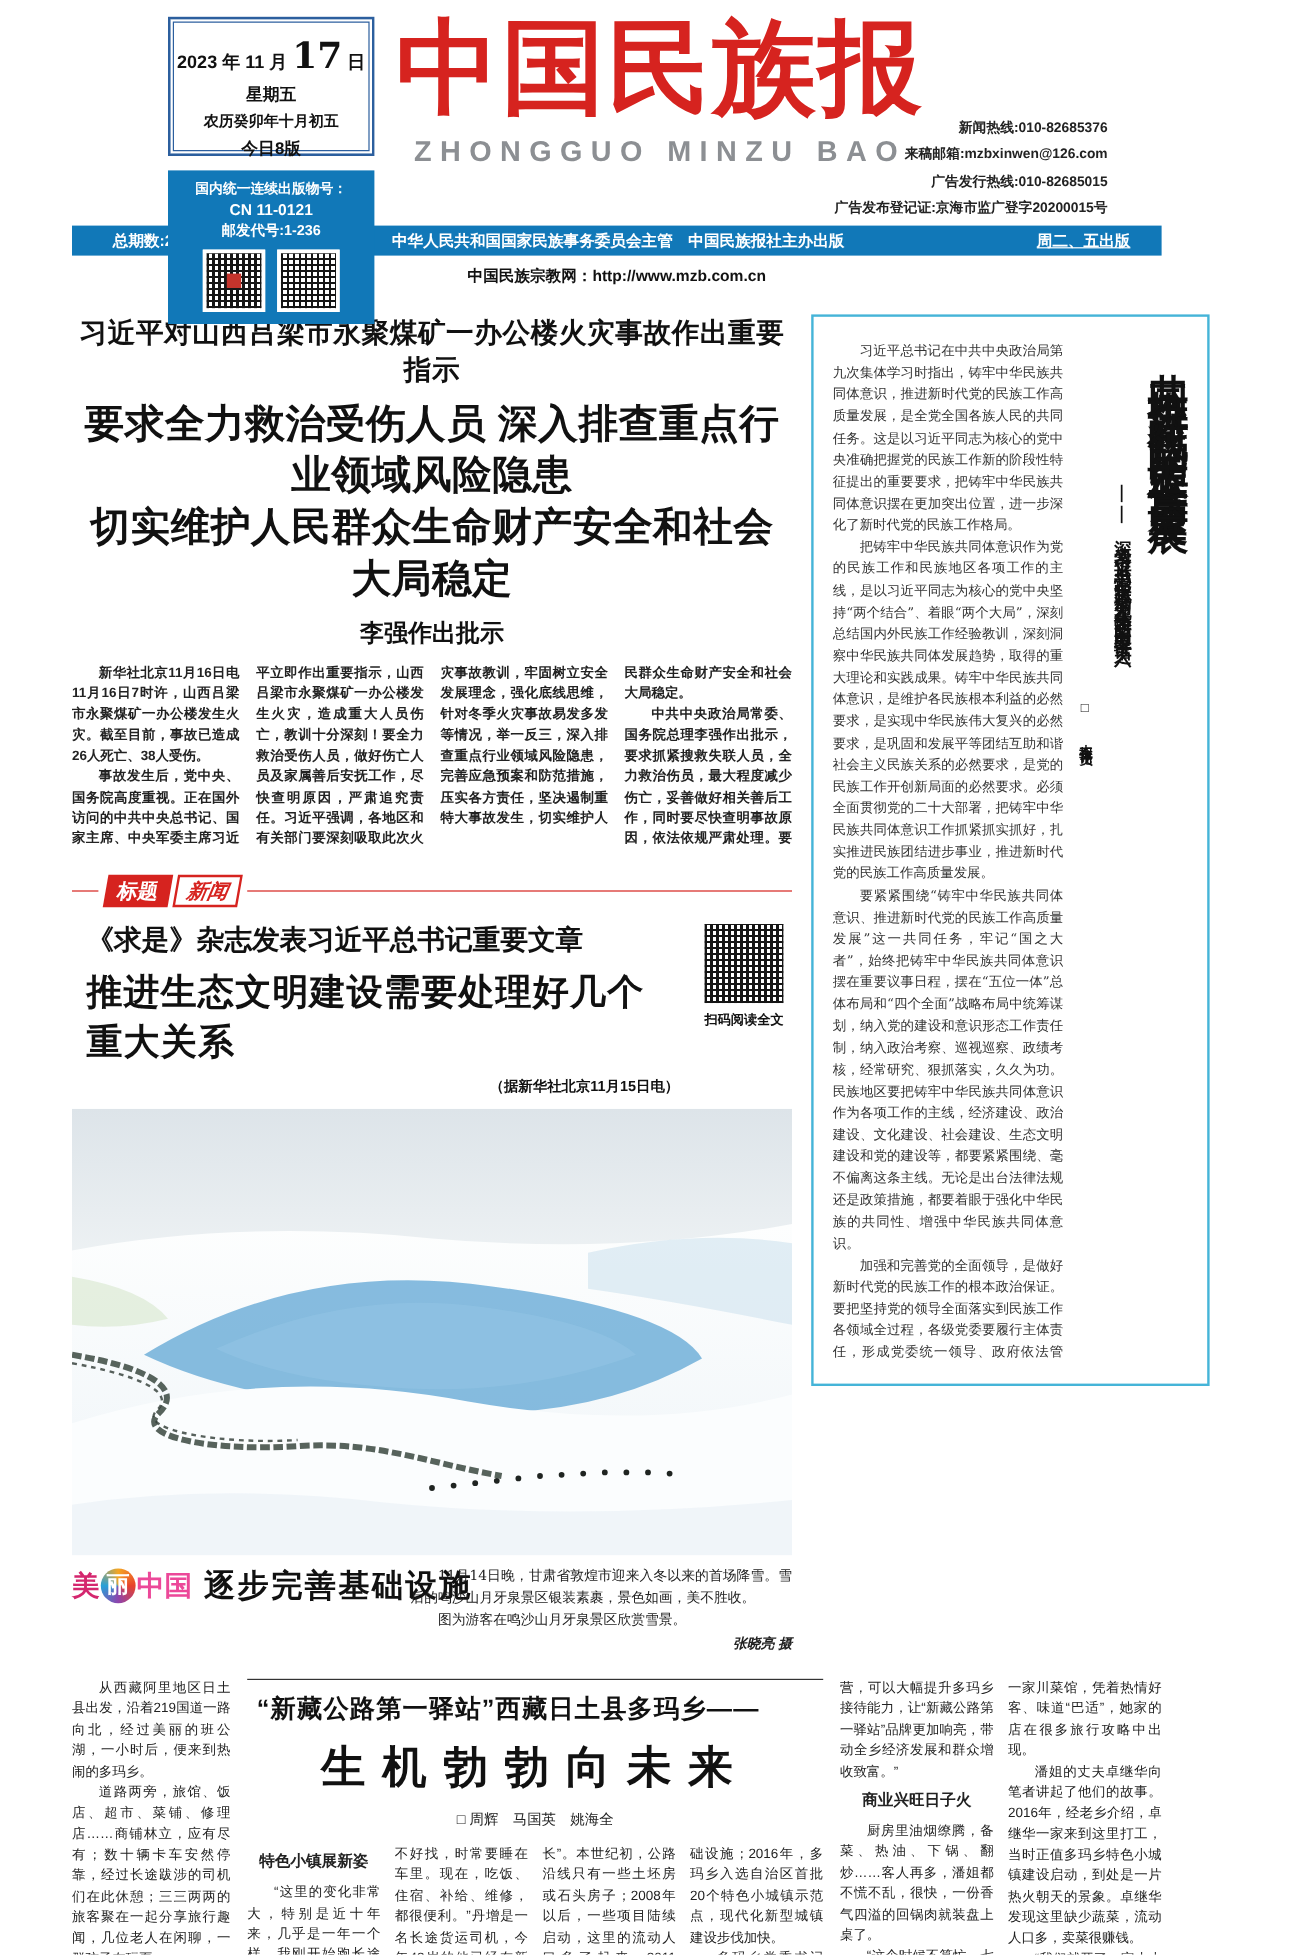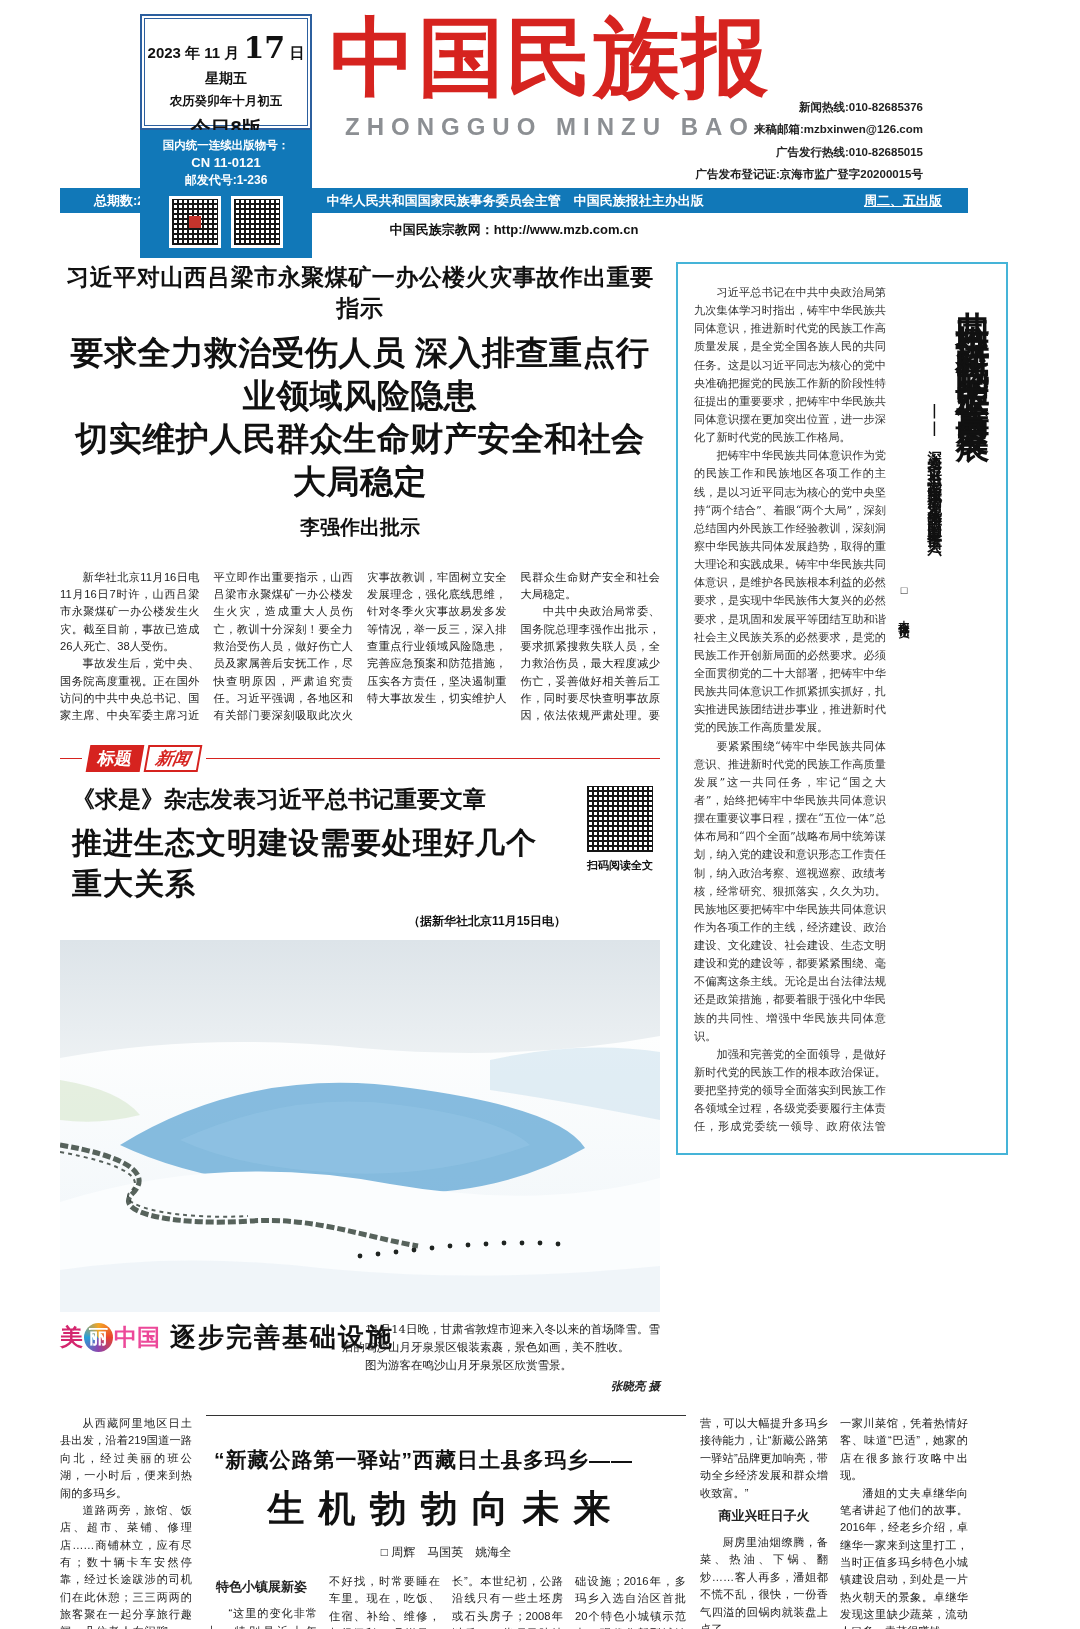--- a/index.html
+++ b/index.html
@@ -8,22 +8,22 @@
 
   
   .header{position:relative;height:252px;margin:0 60px;}
   .datebox{position:absolute;left:80px;top:14px;width:172px;height:116px;
            border:2px solid #2c5f9e;box-shadow:inset 0 0 0 2px #fff, inset 0 0 0 3px #2c5f9e;
            text-align:center;padding-top:14px;box-sizing:border-box;}
   .datebox .d1{font-size:15px;font-weight:bold;}
   .datebox .d1 .big{font-family:"DejaVu Serif",serif;font-size:30px;font-weight:bold;}
   .datebox .d2{font-size:14px;font-weight:bold;margin-top:5px;}
   .datebox .d3{font-size:12.5px;font-weight:bold;margin-top:5px;}
-  .datebox .d4{font-size:20px;font-weight:bold;margin-top:5px;}
-  .pubbox{position:absolute;left:80px;top:130px;width:172px;height:128px;background:#1178b8;
+  .datebox .d4{font-size:14px;font-weight:bold;margin-top:5px;}
+  .pubbox{position:absolute;left:80px;top:142px;width:172px;height:128px;background:#1178b8;
           color:#fff;text-align:center;padding-top:8px;box-sizing:border-box;z-index:2;}
   .pubbox .p1{font-size:11.5px;font-weight:bold;}
   .pubbox .p2{font-size:13px;font-weight:bold;margin-top:2px;}
   .pubbox .p3{font-size:12px;font-weight:bold;margin-top:2px;}
   .qr-row{display:flex;justify-content:center;gap:10px;margin-top:7px;}
   .qr{width:46px;height:46px;background-color:#fff;border:3px solid #fff;position:relative;
       background-image:repeating-linear-gradient(0deg,#151515 0 2px,transparent 2px 5px),
                        repeating-linear-gradient(90deg,#151515 0 2px,transparent 2px 5px);}
   .qr.red::after{content:"";position:absolute;left:38%;top:38%;width:24%;height:24%;background:#c5342c;}
   .masthead{position:absolute;left:265px;top:8px;width:450px;text-align:center;}
@@ -43,22 +43,22 @@
   
   .main{display:flex;gap:16px;margin:10px 60px 0;}
   .left-col{width:600px;}
   .right-box{width:344px;height:893px;border:2px solid #45b4d8;box-sizing:border-box;
              padding:20px 14px 16px 16px;display:flex;gap:10px;}
 
   
   .kicker1{font-size:23px;font-weight:bold;text-align:center;letter-spacing:.5px;}
   .headline1{font-size:33px;font-weight:bold;text-align:center;line-height:1.3;margin-top:8px;letter-spacing:.5px;}
   .byline1{font-size:20px;font-weight:bold;text-align:center;margin-top:10px;}
-  .body4{columns:4;column-gap:14px;height:162px;overflow:hidden;margin-top:28px;
-         font-size:11.2px;line-height:1.55;text-align:justify;color:#222;}
+  .body4{columns:4;column-gap:14px;height:162px;overflow:hidden;margin-top:12px;
+         font-size:11.2px;line-height:1.55;text-align:justify;color:#222;font-weight:bold;}
   .body4 p, .bodytxt p{margin:0;text-indent:2em;}
 
   
   .tn-row{display:flex;align-items:center;margin-top:14px;}
   .tn-line-a{width:22px;border-top:1.5px solid #d6231f;}
   .tn-line-b{flex:1;border-top:1.5px solid #d6231f;}
   .badge{display:inline-flex;transform:skewX(-10deg);margin:0 6px;}
   .badge .b1{background:#d6231f;color:#fff;font-weight:bold;font-size:17px;padding:2px 10px;}
   .badge .b2{background:#fff;color:#d6231f;border:2px solid #d6231f;font-weight:bold;font-style:italic;
              font-size:17px;padding:0 8px;margin-left:4px;display:flex;align-items:center;}
@@ -96,21 +96,21 @@
   .v-title{font-family:"DejaVu Serif",serif;font-size:34px;font-weight:900;letter-spacing:7px;
            line-height:1.12;color:#111;}
   .v-sub{font-size:14.5px;font-weight:bold;letter-spacing:3px;padding-top:120px;margin-right:10px;line-height:1.3;}
   .v-byline{font-size:11px;font-weight:bold;padding-top:300px;margin-right:14px;letter-spacing:2px;}
 
   
   .bottom{display:flex;gap:14px;margin:20px 60px 0;}
   .b-col1{width:132px;height:292px;overflow:hidden;font-size:11.2px;line-height:1.55;text-align:justify;color:#222;}
   .b-col1 p{margin:0;text-indent:2em;}
   .b-center{flex:1;}
-  .headblock{border-top:1.5px solid #333;padding-top:30px;}
+  .headblock{border-top:1.5px solid #333;padding-top:10px;}
   .f-kicker{font-size:21px;font-weight:bold;text-align:left;padding-left:8px;letter-spacing:1px;}
   .f-title{font-size:37px;font-weight:bold;text-align:center;letter-spacing:14px;margin-top:10px;}
   .f-byline{font-size:12px;text-align:center;margin-top:10px;color:#222;}
   .b-cols4{columns:4;column-gap:12px;height:168px;overflow:hidden;margin-top:12px;
            font-size:11.2px;line-height:1.55;text-align:justify;color:#222;}
   .b-cols4 p{margin:0;text-indent:2em;}
   .subhead{font-size:13px;font-weight:bold;text-align:center;margin:4px 0 8px;text-indent:0 !important;}
   .b-right{width:268px;height:292px;overflow:hidden;columns:2;column-gap:12px;
            font-size:11.2px;line-height:1.55;text-align:justify;color:#222;}
   .b-right p{margin:0;text-indent:2em;}

